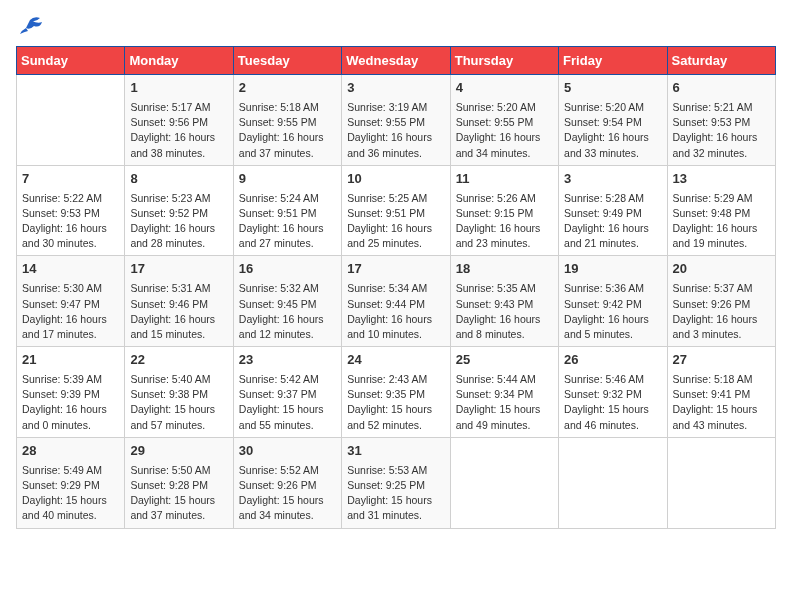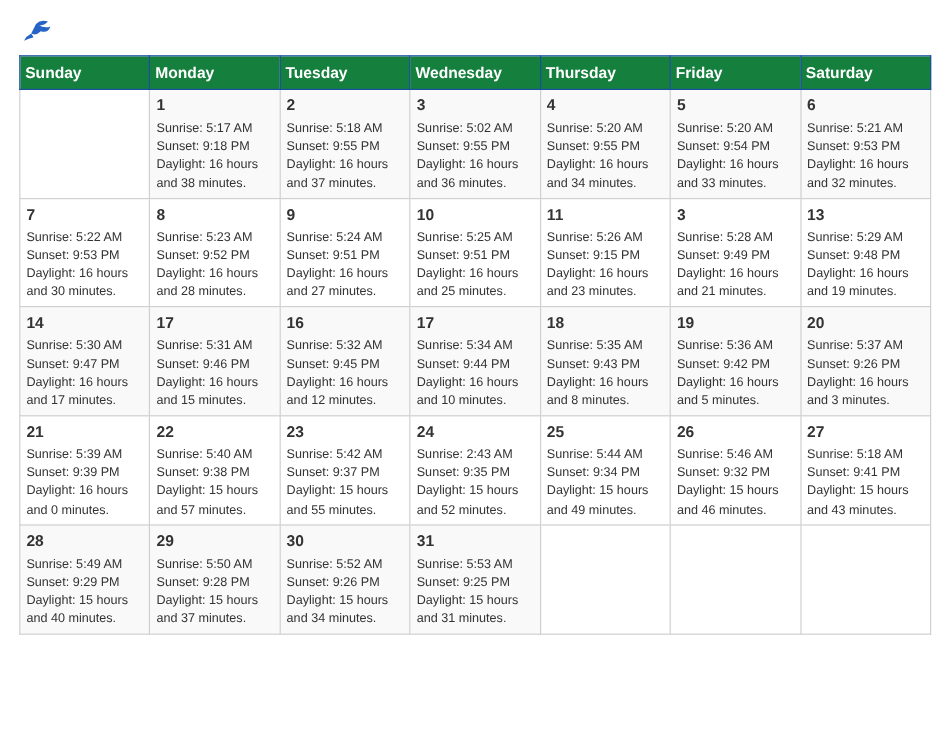--- a/index.html
+++ b/index.html
@@ -38,21 +38,21 @@
     .subtitle {
       font-size: 16px;
       color: #555;
     }
     table {
       width: 100%;
       border-collapse: collapse;
       margin-top: 8px;
     }
     thead tr th {
-      background-color: #15803d;
+      background-color: #ef4444;
       color: #fff;
       font-size: 13px;
       font-weight: bold;
       padding: 6px 4px;
       text-align: left;
       border: 1px solid #1a4fa0;
     }
     tbody tr td {
       vertical-align: top;
       font-size: 11px;
@@ -112,34 +112,34 @@
           <th>Friday</th>
           <th>Saturday</th>
         </tr>
     </thead>
     <tbody id="calendar-body">
     <tr>
           <td class="empty-cell"></td>
           <td>
             <span class="day-number">1</span>
             <div class="day-info">Sunrise: 5:17 AM</div>
-            <div class="day-info">Sunset: 9:18 PM</div>
+            <div class="day-info">Sunset: 9:56 PM</div>
             <div class="day-info">Daylight: 16 hours</div>
             <div class="day-info">and 38 minutes.</div>
           </td>
           <td>
             <span class="day-number">2</span>
             <div class="day-info">Sunrise: 5:18 AM</div>
             <div class="day-info">Sunset: 9:55 PM</div>
             <div class="day-info">Daylight: 16 hours</div>
             <div class="day-info">and 37 minutes.</div>
           </td>
           <td>
             <span class="day-number">3</span>
-            <div class="day-info">Sunrise: 5:02 AM</div>
+            <div class="day-info">Sunrise: 3:19 AM</div>
             <div class="day-info">Sunset: 9:55 PM</div>
             <div class="day-info">Daylight: 16 hours</div>
             <div class="day-info">and 36 minutes.</div>
           </td>
           <td>
             <span class="day-number">4</span>
             <div class="day-info">Sunrise: 5:20 AM</div>
             <div class="day-info">Sunset: 9:55 PM</div>
             <div class="day-info">Daylight: 16 hours</div>
             <div class="day-info">and 34 minutes.</div>

